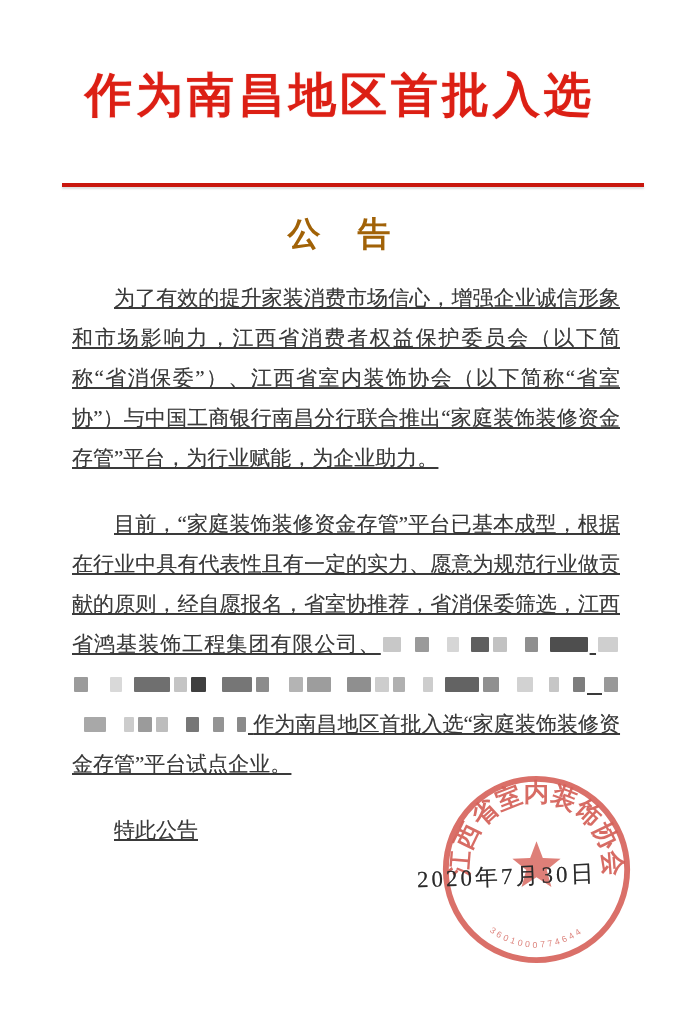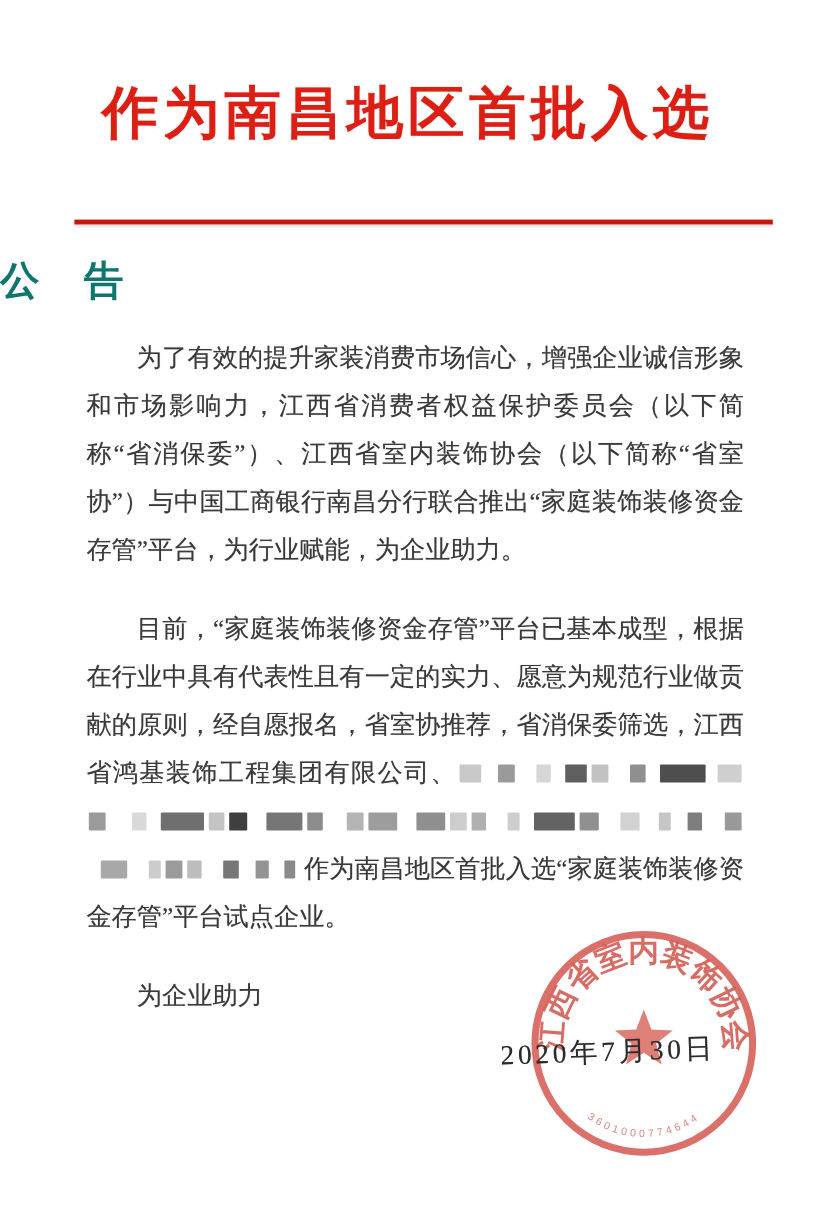--- a/index.html
+++ b/index.html
@@ -29,37 +29,38 @@
     top: 183px;
     height: 4px;
     background: #c9170e;
     box-shadow: 0 2px 2px rgba(160,160,160,.35);
   }
   .announce-title {
     margin: 0;
     position: absolute;
     top: 212px;
     left: 0; right: 0;
+    text-align: center;
     font-size: 33px;
     font-weight: bold;
-    color: #0f766e;
+    color: #a16207;
     letter-spacing: 2px;
   }
   .body-block {
     position: absolute;
     top: 278px;
     left: 72px;
     width: 548px;
     font-size: 21px;
     line-height: 40px;
     color: #3a3a3a;
     text-align: justify;
     text-shadow: 0 0 .6px rgba(60,60,60,.5);
   }
-  .body-block p { margin: 0 0 26px 0; text-indent: 2em; }
+  .body-block p { margin: 0 0 26px 0; text-indent: 2em; text-decoration: underline; }
   .mb {
     display: inline-block;
     height: 15px;
     margin: 0 2px;
     vertical-align: -1px;
     border-radius: 1px;
   }
   .closing { margin-top: 32px; }
   .seal-wrap {
     position: absolute;
@@ -95,21 +96,21 @@
 
   <h1 class="doc-header">作为南昌地区首批入选</h1>
 
   <div class="red-rule"></div>
 
   <h2 class="announce-title">公　告</h2>
 
   <div class="body-block">
     <p>为了有效的提升家装消费市场信心，增强企业诚信形象和市场影响力，江西省消费者权益保护委员会（以下简称“省消保委”）、江西省室内装饰协会（以下简称“省室协”）与中国工商银行南昌分行联合推出“家庭装饰装修资金存管”平台，为行业赋能，为企业助力。</p>
     <p><span>目前，“家庭装饰装修资金存管”平台已基本成型，根据在行业中具有代表性且有一定的实力、愿意为规范行业做贡献的原则，经自愿报名，省室协推荐，省消保委筛选，江西省鸿基装饰工程集团有限公司、</span><span class="mosaic"><i class="mb" style="width: 18px; background: rgb(200, 200, 200);"></i><i class="mb" style="width: 6px; background: transparent;"></i><i class="mb" style="width: 14px; background: rgb(154, 154, 154);"></i><i class="mb" style="width: 10px; background: transparent;"></i><i class="mb" style="width: 12px; background: rgb(214, 214, 214);"></i><i class="mb" style="width: 4px; background: transparent;"></i><i class="mb" style="width: 18px; background: rgb(95, 95, 95);"></i><i class="mb" style="width: 14px; background: rgb(194, 194, 194);"></i><i class="mb" style="width: 10px; background: transparent;"></i><i class="mb" style="width: 13px; background: rgb(143, 143, 143);"></i><i class="mb" style="width: 4px; background: transparent;"></i><i class="mb" style="width: 38px; background: rgb(78, 78, 78);"></i></span> <span class="mosaic"><i class="mb" style="width: 20px; background: rgb(207, 207, 207);"></i><i class="mb" style="width: 14px; background: rgb(155, 155, 155);"></i><i class="mb" style="width: 14px; background: transparent;"></i><i class="mb" style="width: 12px; background: rgb(217, 217, 217);"></i><i class="mb" style="width: 4px; background: transparent;"></i><i class="mb" style="width: 36px; background: rgb(111, 111, 111);"></i><i class="mb" style="width: 13px; background: rgb(196, 196, 196);"></i><i class="mb" style="width: 15px; background: rgb(63, 63, 63);"></i><i class="mb" style="width: 8px; background: transparent;"></i><i class="mb" style="width: 30px; background: rgb(118, 118, 118);"></i><i class="mb" style="width: 13px; background: rgb(140, 140, 140);"></i><i class="mb" style="width: 12px; background: transparent;"></i><i class="mb" style="width: 14px; background: rgb(180, 180, 180);"></i><i class="mb" style="width: 24px; background: rgb(157, 157, 157);"></i><i class="mb" style="width: 8px; background: transparent;"></i><i class="mb" style="width: 24px; background: rgb(143, 143, 143);"></i><i class="mb" style="width: 14px; background: rgb(205, 205, 205);"></i><i class="mb" style="width: 12px; background: rgb(176, 176, 176);"></i><i class="mb" style="width: 10px; background: transparent;"></i><i class="mb" style="width: 10px; background: rgb(205, 205, 205);"></i><i class="mb" style="width: 4px; background: transparent;"></i><i class="mb" style="width: 34px; background: rgb(99, 99, 99);"></i><i class="mb" style="width: 16px; background: rgb(144, 144, 144);"></i><i class="mb" style="width: 10px; background: transparent;"></i><i class="mb" style="width: 16px; background: rgb(210, 210, 210);"></i><i class="mb" style="width: 8px; background: transparent;"></i><i class="mb" style="width: 10px; background: rgb(198, 198, 198);"></i><i class="mb" style="width: 6px; background: transparent;"></i><i class="mb" style="width: 12px; background: rgb(125, 125, 125);"></i></span> <span class="mosaic"><i class="mb" style="width: 14px; background: rgb(153, 153, 153);"></i><i class="mb" style="width: 6px; background: transparent;"></i><i class="mb" style="width: 22px; background: rgb(168, 168, 168);"></i><i class="mb" style="width: 10px; background: transparent;"></i><i class="mb" style="width: 10px; background: rgb(204, 204, 204);"></i><i class="mb" style="width: 14px; background: rgb(155, 155, 155);"></i><i class="mb" style="width: 12px; background: rgb(189, 189, 189);"></i><i class="mb" style="width: 10px; background: transparent;"></i><i class="mb" style="width: 13px; background: rgb(119, 119, 119);"></i><i class="mb" style="width: 6px; background: transparent;"></i><i class="mb" style="width: 11px; background: rgb(148, 148, 148);"></i><i class="mb" style="width: 5px; background: transparent;"></i><i class="mb" style="width: 9px; background: rgb(138, 138, 138);"></i></span> <span>作为南昌地区首批入选“家庭装饰装修资金存管”平台试点企业。</span></p>
-    <p class="closing">为企业助力</p>
+    <p class="closing">特此公告</p>
   </div>
 
   <div class="seal-wrap">
     <svg class="seal-svg" viewBox="0 0 200 200" xmlns="http://www.w3.org/2000/svg">
       <defs>
         <path id="sealTopArc" d="M 32.4 118.1 A 70 70 0 1 1 167.6 118.1" fill="none"></path>
         <path id="sealBottomArc" d="M 30.7 140 A 80 80 0 0 0 169.3 140" fill="none"></path>
       </defs>
       <circle cx="100" cy="100" r="93" fill="none" stroke="#cf4a41" stroke-width="6" opacity="0.9"></circle>
       <polygon points="100,71 93.5,88.1 75.3,89 89.5,100.4 84.7,118 100,108 115.3,118 110.5,100.4 124.7,89 106.5,88.1" fill="#d3544a" opacity="0.85"></polygon>

